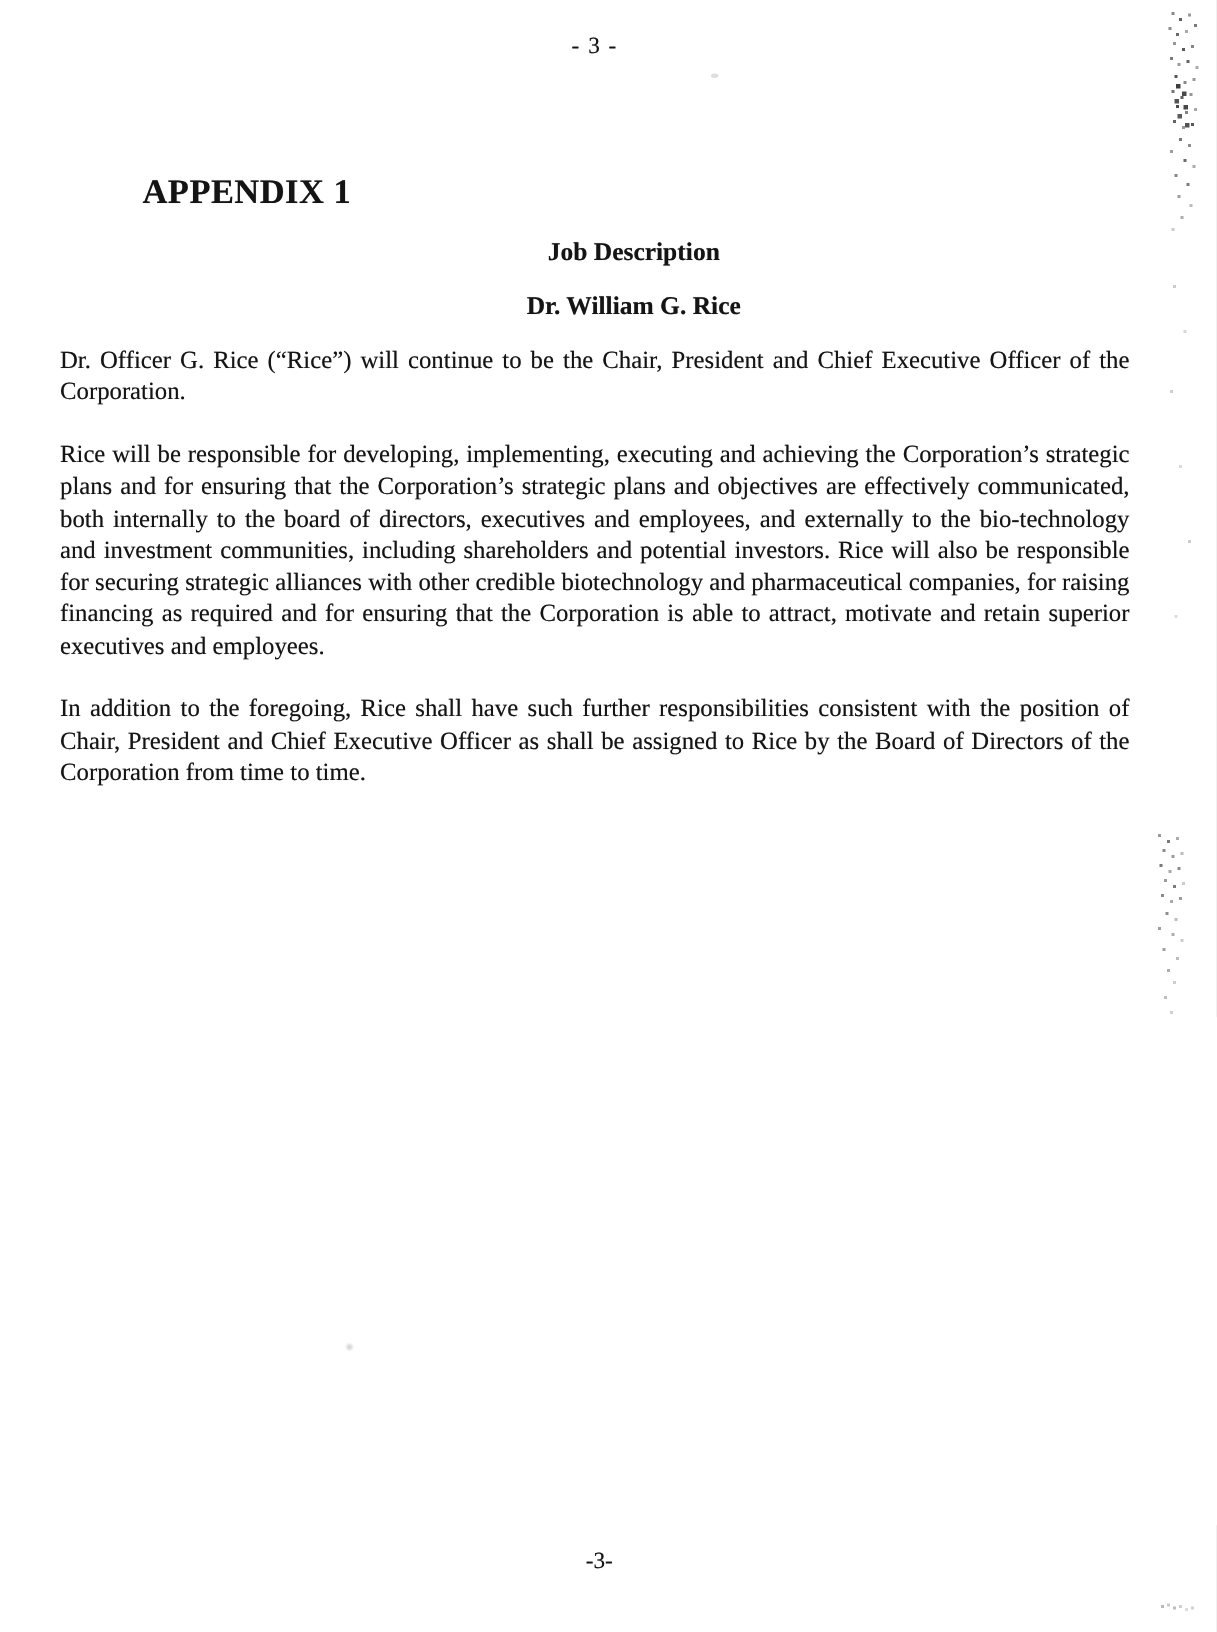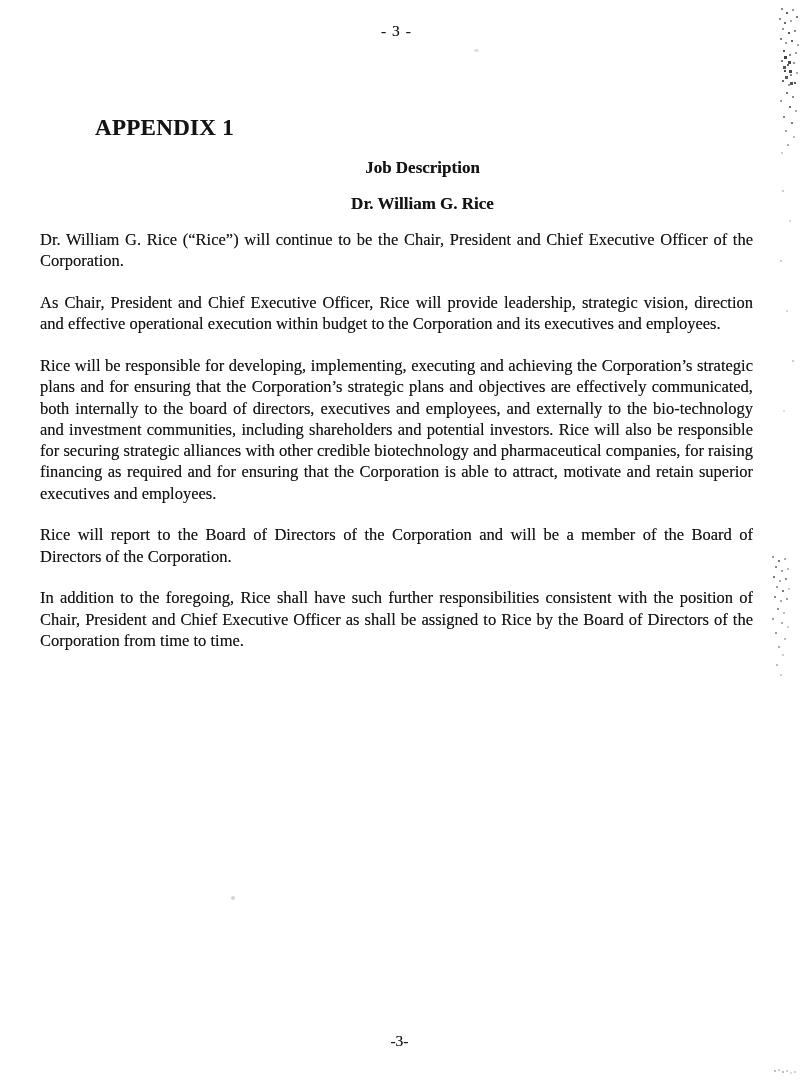--- a/index.html
+++ b/index.html
@@ -116,24 +116,22 @@
 <div class="page">
   <div class="pg-top">- 3 -</div>
 
   <div class="appendix">APPENDIX 1</div>
 
   <div class="doc-title">Job Description</div>
 
   <div class="doc-subtitle">Dr. William G. Rice</div>
 
   <div class="body-text" id="body-paragraphs">
-      <p><span>Dr. William G. Rice (“</span><span class="u">Rice</span><span>”) will continue to be the Chair, President and Chief Executive Officer of the Corporation.</span></p>
-      <p><span>As Chair, President and Chief Executive Officer, Rice will provide leadership, strategic vision, direction and effective operational execution within budget to the Corporation and its executives and employees.</span></p>
+      <p><span>Dr. Officer G. Rice (“</span><span class="u">Rice</span><span>”) will continue to be the Chair, President and Chief Executive Officer of the Corporation.</span></p>
       <p><span>Rice will be responsible for developing, implementing, executing and achieving the Corporation’s strategic plans and for ensuring that the Corporation’s strategic plans and objectives are effectively communicated, both internally to the board of directors, executives and employees, and externally to the bio-technology and investment communities, including shareholders and potential investors. Rice will also be responsible for securing strategic alliances with other credible biotechnology and pharmaceutical companies, for raising financing as required and for ensuring that the Corporation is able to attract, motivate and retain superior executives and employees.</span></p>
-      <p><span>Rice will report to the Board of Directors of the Corporation and will be a member of the Board of Directors of the Corporation.</span></p>
       <p><span>In addition to the foregoing, Rice shall have such further responsibilities consistent with the position of Chair, President and Chief Executive Officer as shall be assigned to Rice by the Board of Directors of the Corporation from time to time.</span></p>
     </div>
 
   <div class="pg-bottom">-3-</div>
 
   <div class="speck noise-top"></div>
   <div class="speck noise-top2"></div>
   <div class="speck noise-mid-sparse"></div>
   <div class="speck noise-mid"></div>
   <div class="speck noise-bottom"></div>

